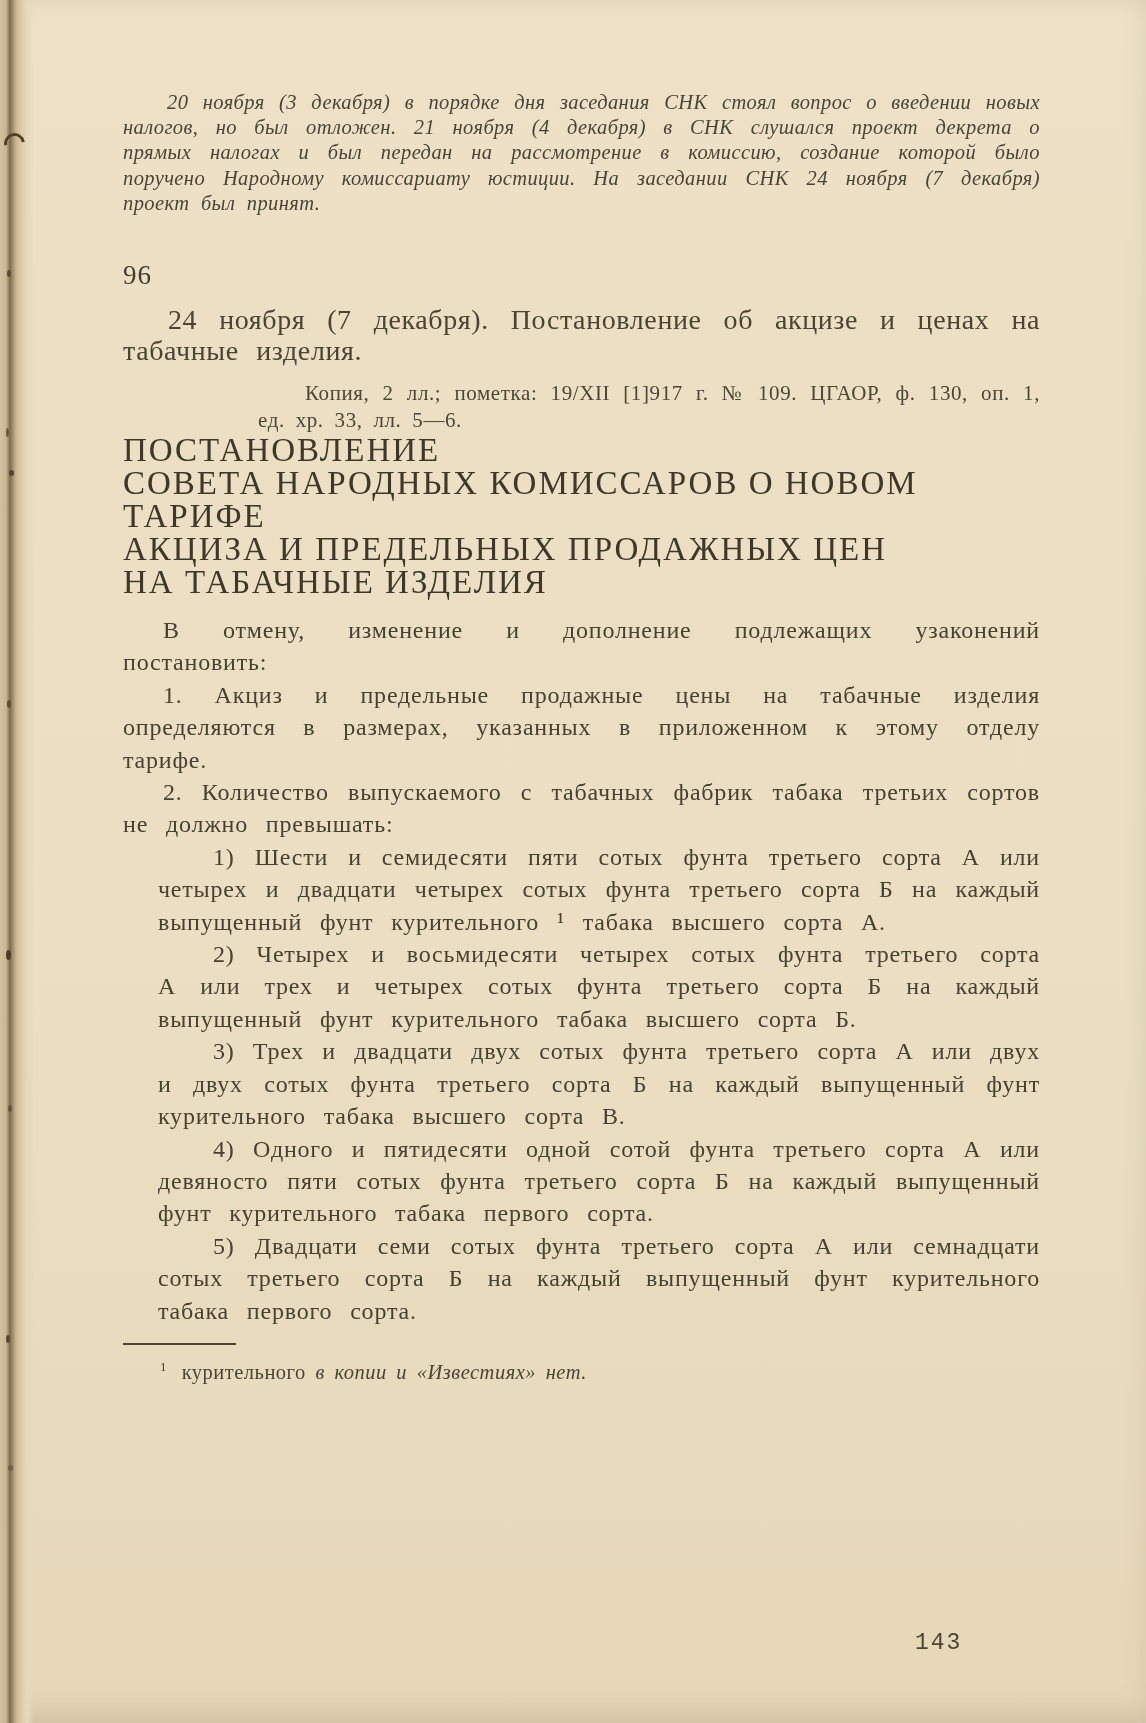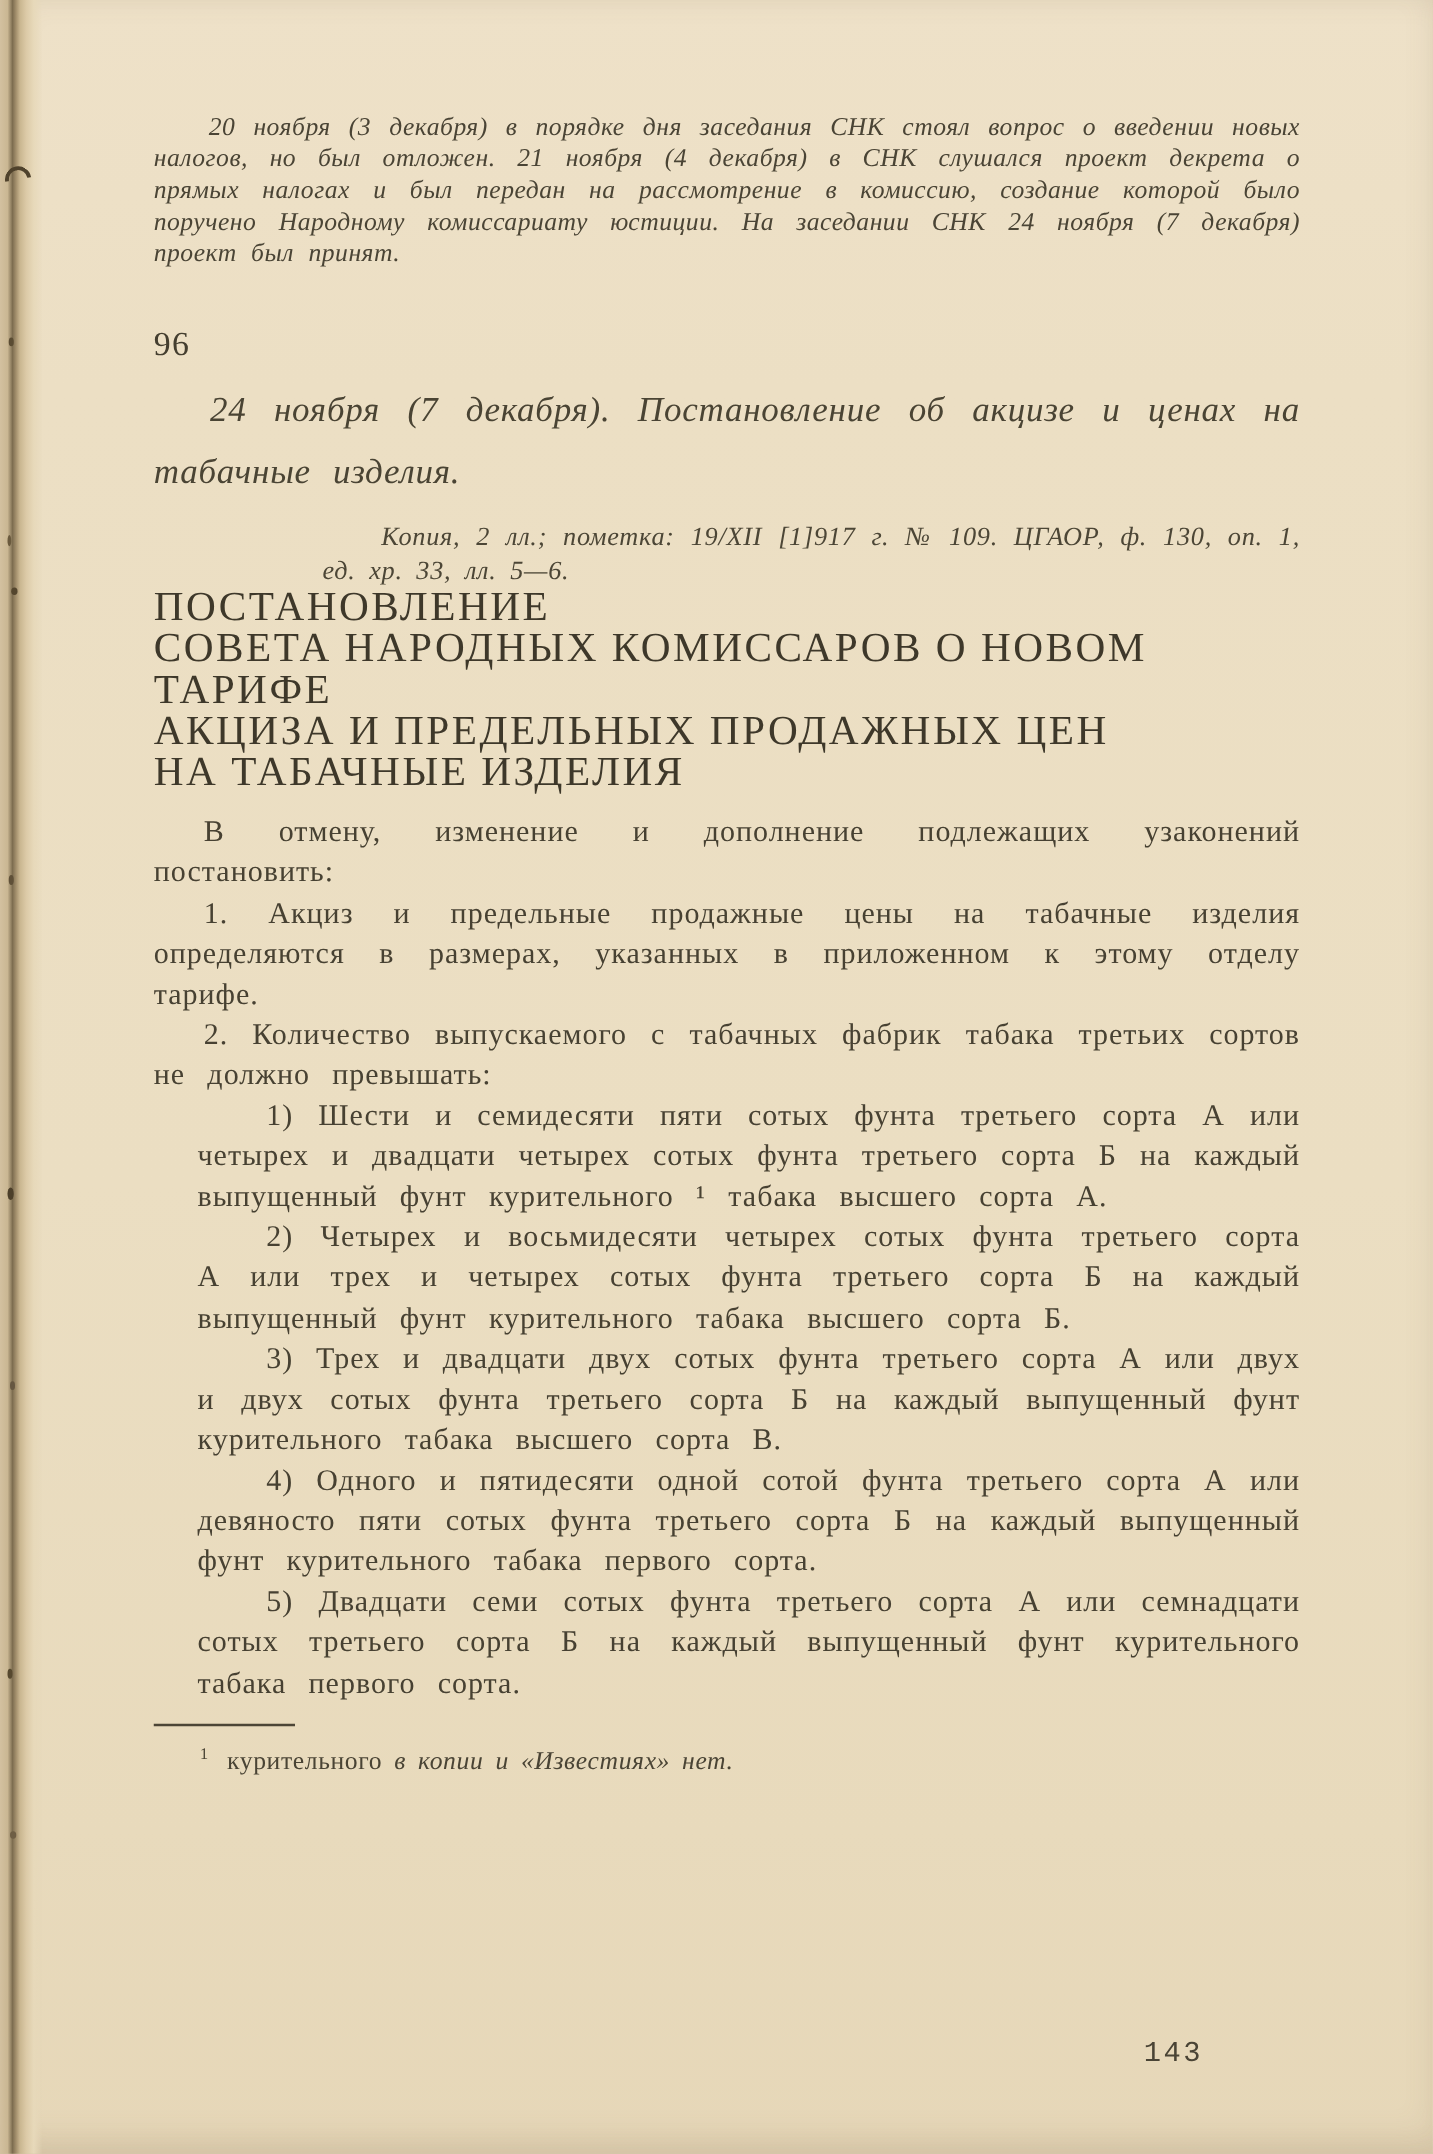--- a/index.html
+++ b/index.html
@@ -40,29 +40,28 @@
     word-spacing: 6px; letter-spacing: 0.4px;
     color: #4a4435;
     font-style: italic;
   }
   .doc-number {
     margin-top: 44px; text-align: left;
     font-size: 27px; letter-spacing: 1px; color: #443e2f;
   }
   .doc-title {
     margin-top: 13px !important;
-    font-style: italic;
-    font-size: 28px; line-height: 49px;
+    font-size: 28px; line-height: 31px;
     text-align: justify; text-indent: 45px;
     word-spacing: 10px; letter-spacing: 0.6px;
     color: #4a4434;
   }
   .source-note {
     margin-top: 14px; margin-left: 135px; width: 782px;
-    font-style: italic; font-size: 21px; line-height: 27px;
+    font-size: 21px; line-height: 27px;
     color: #4c4636;
   }
   .source-note p { text-align: justify; text-indent: 47px; word-spacing: 5px; letter-spacing: 0.6px; }
   .doc-heading {
     text-align: left;
     font-size: 33px; line-height: 33px;
     letter-spacing: 2px; color: #3e382a;
   }
   .body-p {
     font-size: 24px; line-height: 32.4px;

